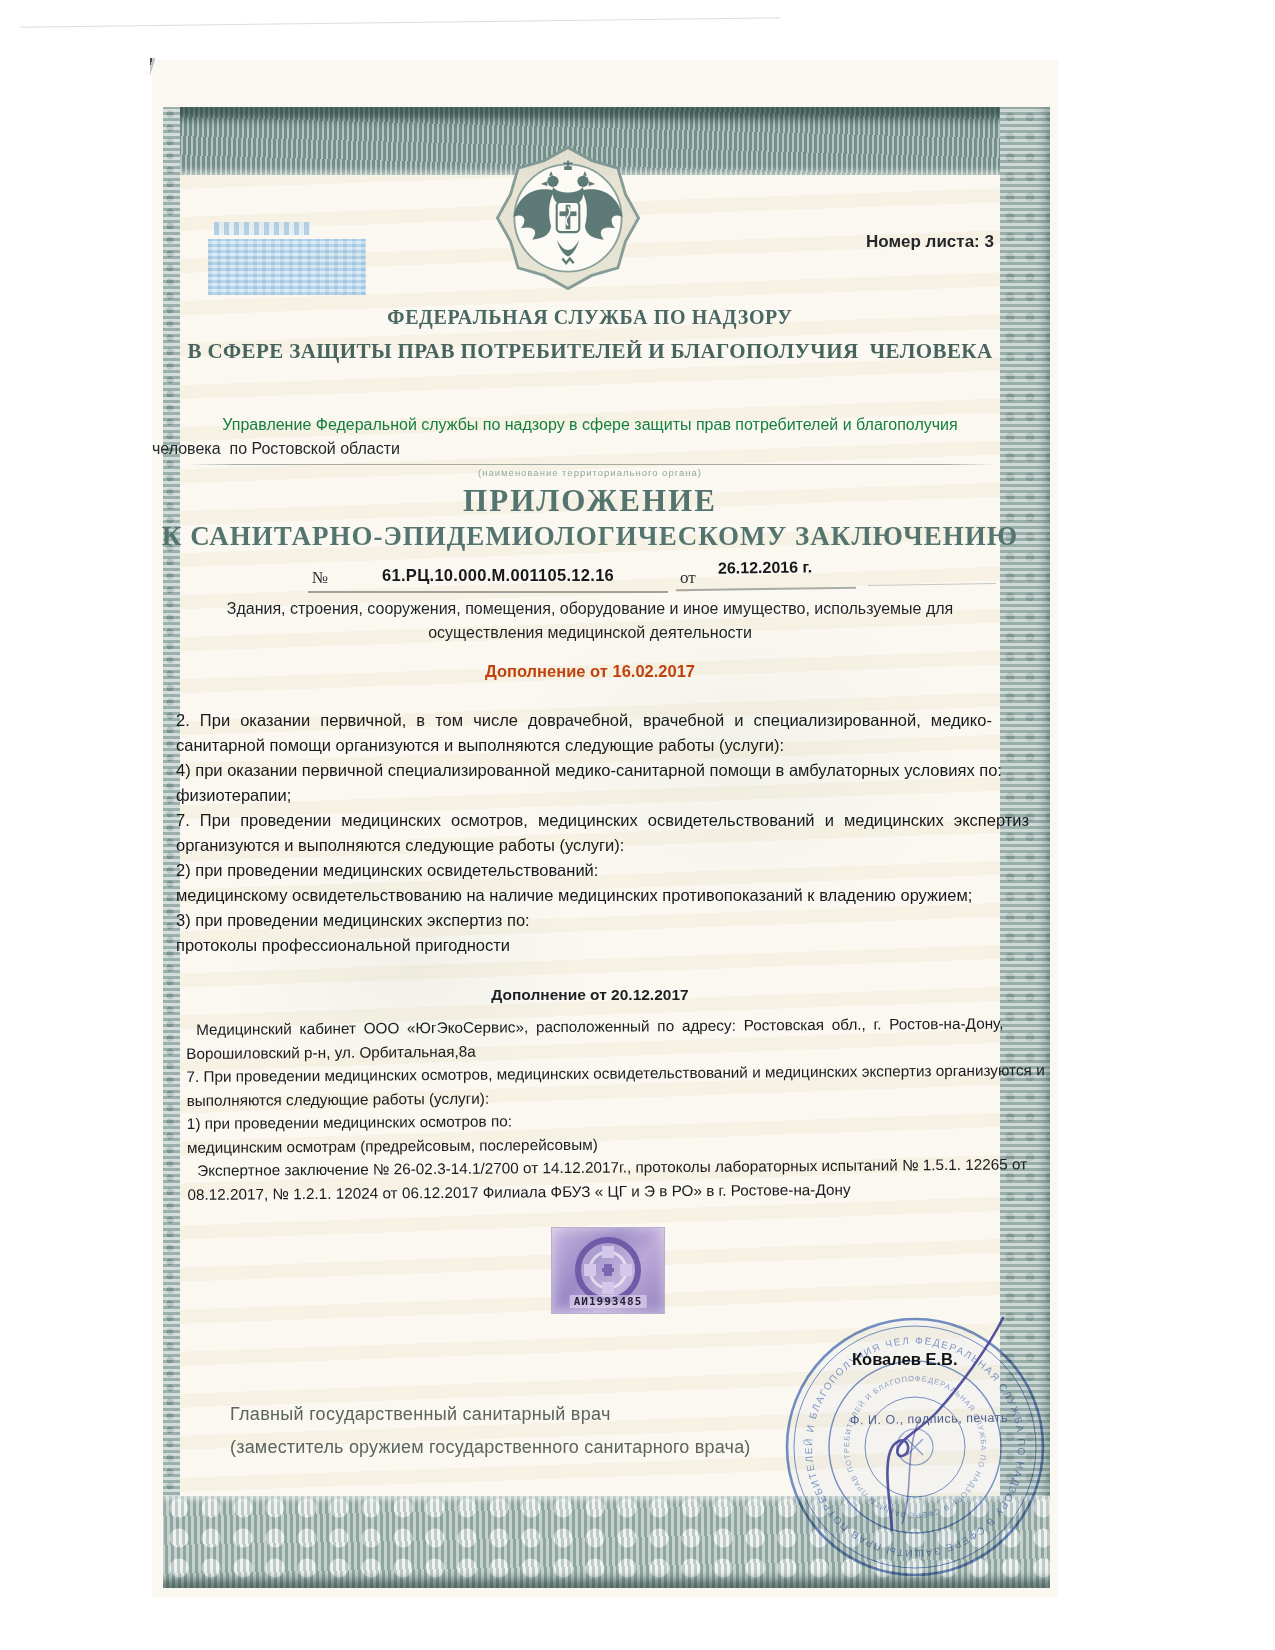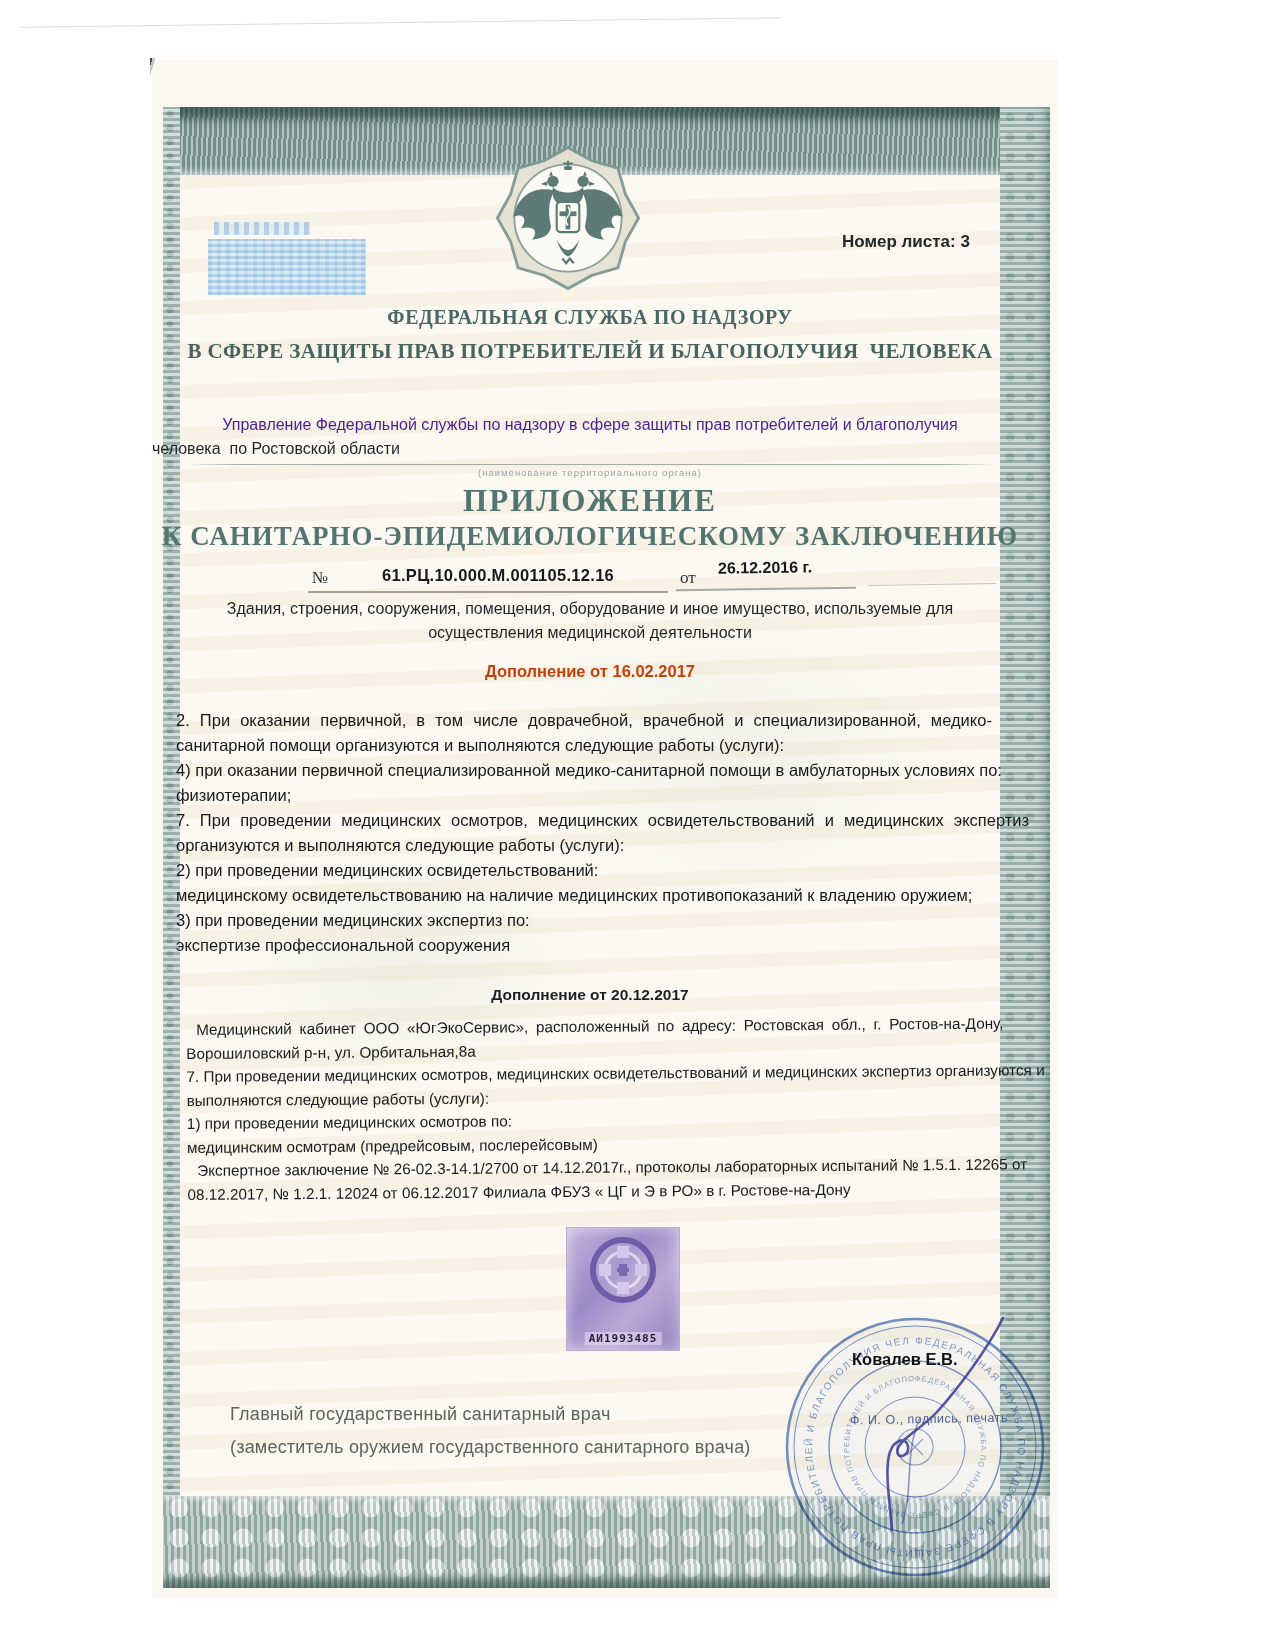--- a/index.html
+++ b/index.html
@@ -48,27 +48,27 @@
 
   
   .bluestripe{position:absolute;left:62px;top:162px;width:96px;height:13px;opacity:.85;
     background:repeating-linear-gradient(90deg, rgba(125,175,220,.65) 0 5px, rgba(210,232,246,.65) 5px 10px);}
   .bluemosaic{position:absolute;left:56px;top:179px;width:158px;height:56px;opacity:.9;
     background-image:
       repeating-linear-gradient(0deg, rgba(120,172,218,.50) 0 3px, rgba(198,224,243,.50) 3px 6px),
       repeating-linear-gradient(90deg, rgba(140,192,232,.55) 0 4px, rgba(224,240,250,.55) 4px 9px);}
 
   
-  .sheetnum{left:690px;top:172px;width:176px;text-align:left;
+  .sheetnum{left:690px;top:172px;width:176px;text-align:center;
     font-weight:600;font-size:17px;color:#23272b;}
   .agency1{left:0;width:876px;text-align:center;top:246px;
     font-family:"Liberation Serif",serif;font-weight:700;font-size:20px;color:#4a6763;letter-spacing:.6px;}
   .agency2{left:0;width:876px;text-align:center;top:279px;
     font-family:"Liberation Serif",serif;font-weight:700;font-size:21px;color:#48645f;letter-spacing:.4px;}
-  .terr1{left:0;width:876px;text-align:center;top:356px;font-size:16px;color:#4c1d95;}
+  .terr1{left:0;width:876px;text-align:center;top:356px;font-size:16px;color:#15803d;}
   .terr2{left:0;width:876px;text-align:left;top:380px;font-size:16px;color:#24282c;}
   .rule1{position:absolute;left:36px;top:404px;width:806px;height:1px;
     background:linear-gradient(90deg, transparent, rgba(100,112,106,.55) 6%, rgba(100,112,106,.55) 94%, transparent);}
   .terrcap{left:0;width:876px;text-align:center;top:407px;font-size:9.5px;color:#92a89f;letter-spacing:1px;}
   .title1{left:0;width:876px;text-align:center;top:423px;
     font-family:"Liberation Serif",serif;font-weight:700;font-size:31px;color:#547470;letter-spacing:2px;}
   .title2{left:0;width:876px;text-align:center;top:461px;
     font-family:"Liberation Serif",serif;font-weight:700;font-size:27px;color:#547470;letter-spacing:1px;}
 
   .nosign{left:160px;top:508px;font-family:"Liberation Serif",serif;font-size:17px;color:#2c3135;}
@@ -87,23 +87,23 @@
   .supp1 div{white-space:pre;}
   .wide{word-spacing:5.5px;}
   .supp2head{left:0;width:876px;text-align:center;top:926px;font-weight:600;font-size:15.5px;color:#1d2125;}
   .supp2{position:absolute;left:34px;top:958px;width:832px;font-size:15.3px;line-height:23.5px;color:#191b1f;
     transform:rotate(-0.45deg);transform-origin:left top;}
   .supp2 div{white-space:pre;}
   .wide2{word-spacing:3.5px;}
   .indent{padding-left:10px;}
 
   
-  .holo{position:absolute;left:400px;top:1168px;width:112px;height:122px;
+  .holo{position:absolute;left:400px;top:1168px;width:112px;height:85px;
     background:linear-gradient(130deg,#c6b4de 0%,#9a8ac6 38%,#bda9d7 64%,#8f7ebc 100%);
-    box-shadow:0 0 0 1px rgba(122,102,172,.5), inset 0 0 14px rgba(255,255,255,.55);margin-left:15px;}
+    box-shadow:0 0 0 1px rgba(122,102,172,.5), inset 0 0 14px rgba(255,255,255,.55);}
   .holo svg{position:absolute;left:0;top:0;}
   .holoserial{position:absolute;left:50%;bottom:5px;transform:translateX(-50%);
     font-family:"DejaVu Sans Mono",monospace;font-weight:700;font-size:11px;color:#241f33;
     background:rgba(233,224,246,.55);padding:0 4px;letter-spacing:1px;white-space:nowrap;}
 
   
   .stamp{position:absolute;left:628px;top:1252px;width:270px;height:270px;opacity:.85;mix-blend-mode:multiply;}
   .sig{position:absolute;left:600px;top:1230px;width:300px;height:300px;pointer-events:none;}
   .kovalev{left:700px;top:1290px;font-weight:600;font-size:16.5px;color:#101215;}
   .fiocap{left:698px;top:1352px;font-size:12.5px;color:#4c5f92;letter-spacing:.5px;transform:rotate(-1deg);z-index:6;}
@@ -179,21 +179,21 @@
     <div class="supp1 z3">
       <div class="wide">2. При оказании первичной, в том числе доврачебной, врачебной и специализированной, медико-</div>
       <div>санитарной помощи организуются и выполняются следующие работы (услуги):</div>
       <div>4) при оказании первичной специализированной медико-санитарной помощи в амбулаторных условиях по:</div>
       <div>физиотерапии;</div>
       <div class="wide">7. При проведении медицинских осмотров, медицинских освидетельствований и медицинских экспертиз</div>
       <div>организуются и выполняются следующие работы (услуги):</div>
       <div>2) при проведении медицинских освидетельствований:</div>
       <div>медицинскому освидетельствованию на наличие медицинских противопоказаний к владению оружием;</div>
       <div>3) при проведении медицинских экспертиз по:</div>
-      <div>экспертизе профессиональной сооружения</div>
+      <div>протоколы профессиональной пригодности</div>
     </div>
 
     <div class="t supp2head z3">Дополнение от 20.12.2017</div>
     <div class="supp2 z3">
       <div class="wide2 indent">Медицинский кабинет ООО «ЮгЭкоСервис», расположенный по адресу: Ростовская обл., г. Ростов-на-Дону,</div>
       <div>Ворошиловский р-н, ул. Орбитальная,8а</div>
       <div>7. При проведении медицинских осмотров, медицинских освидетельствований и медицинских экспертиз организуются и</div>
       <div>выполняются следующие работы (услуги):</div>
       <div>1) при проведении медицинских осмотров по:</div>
       <div>медицинским осмотрам (предрейсовым, послерейсовым)</div>

